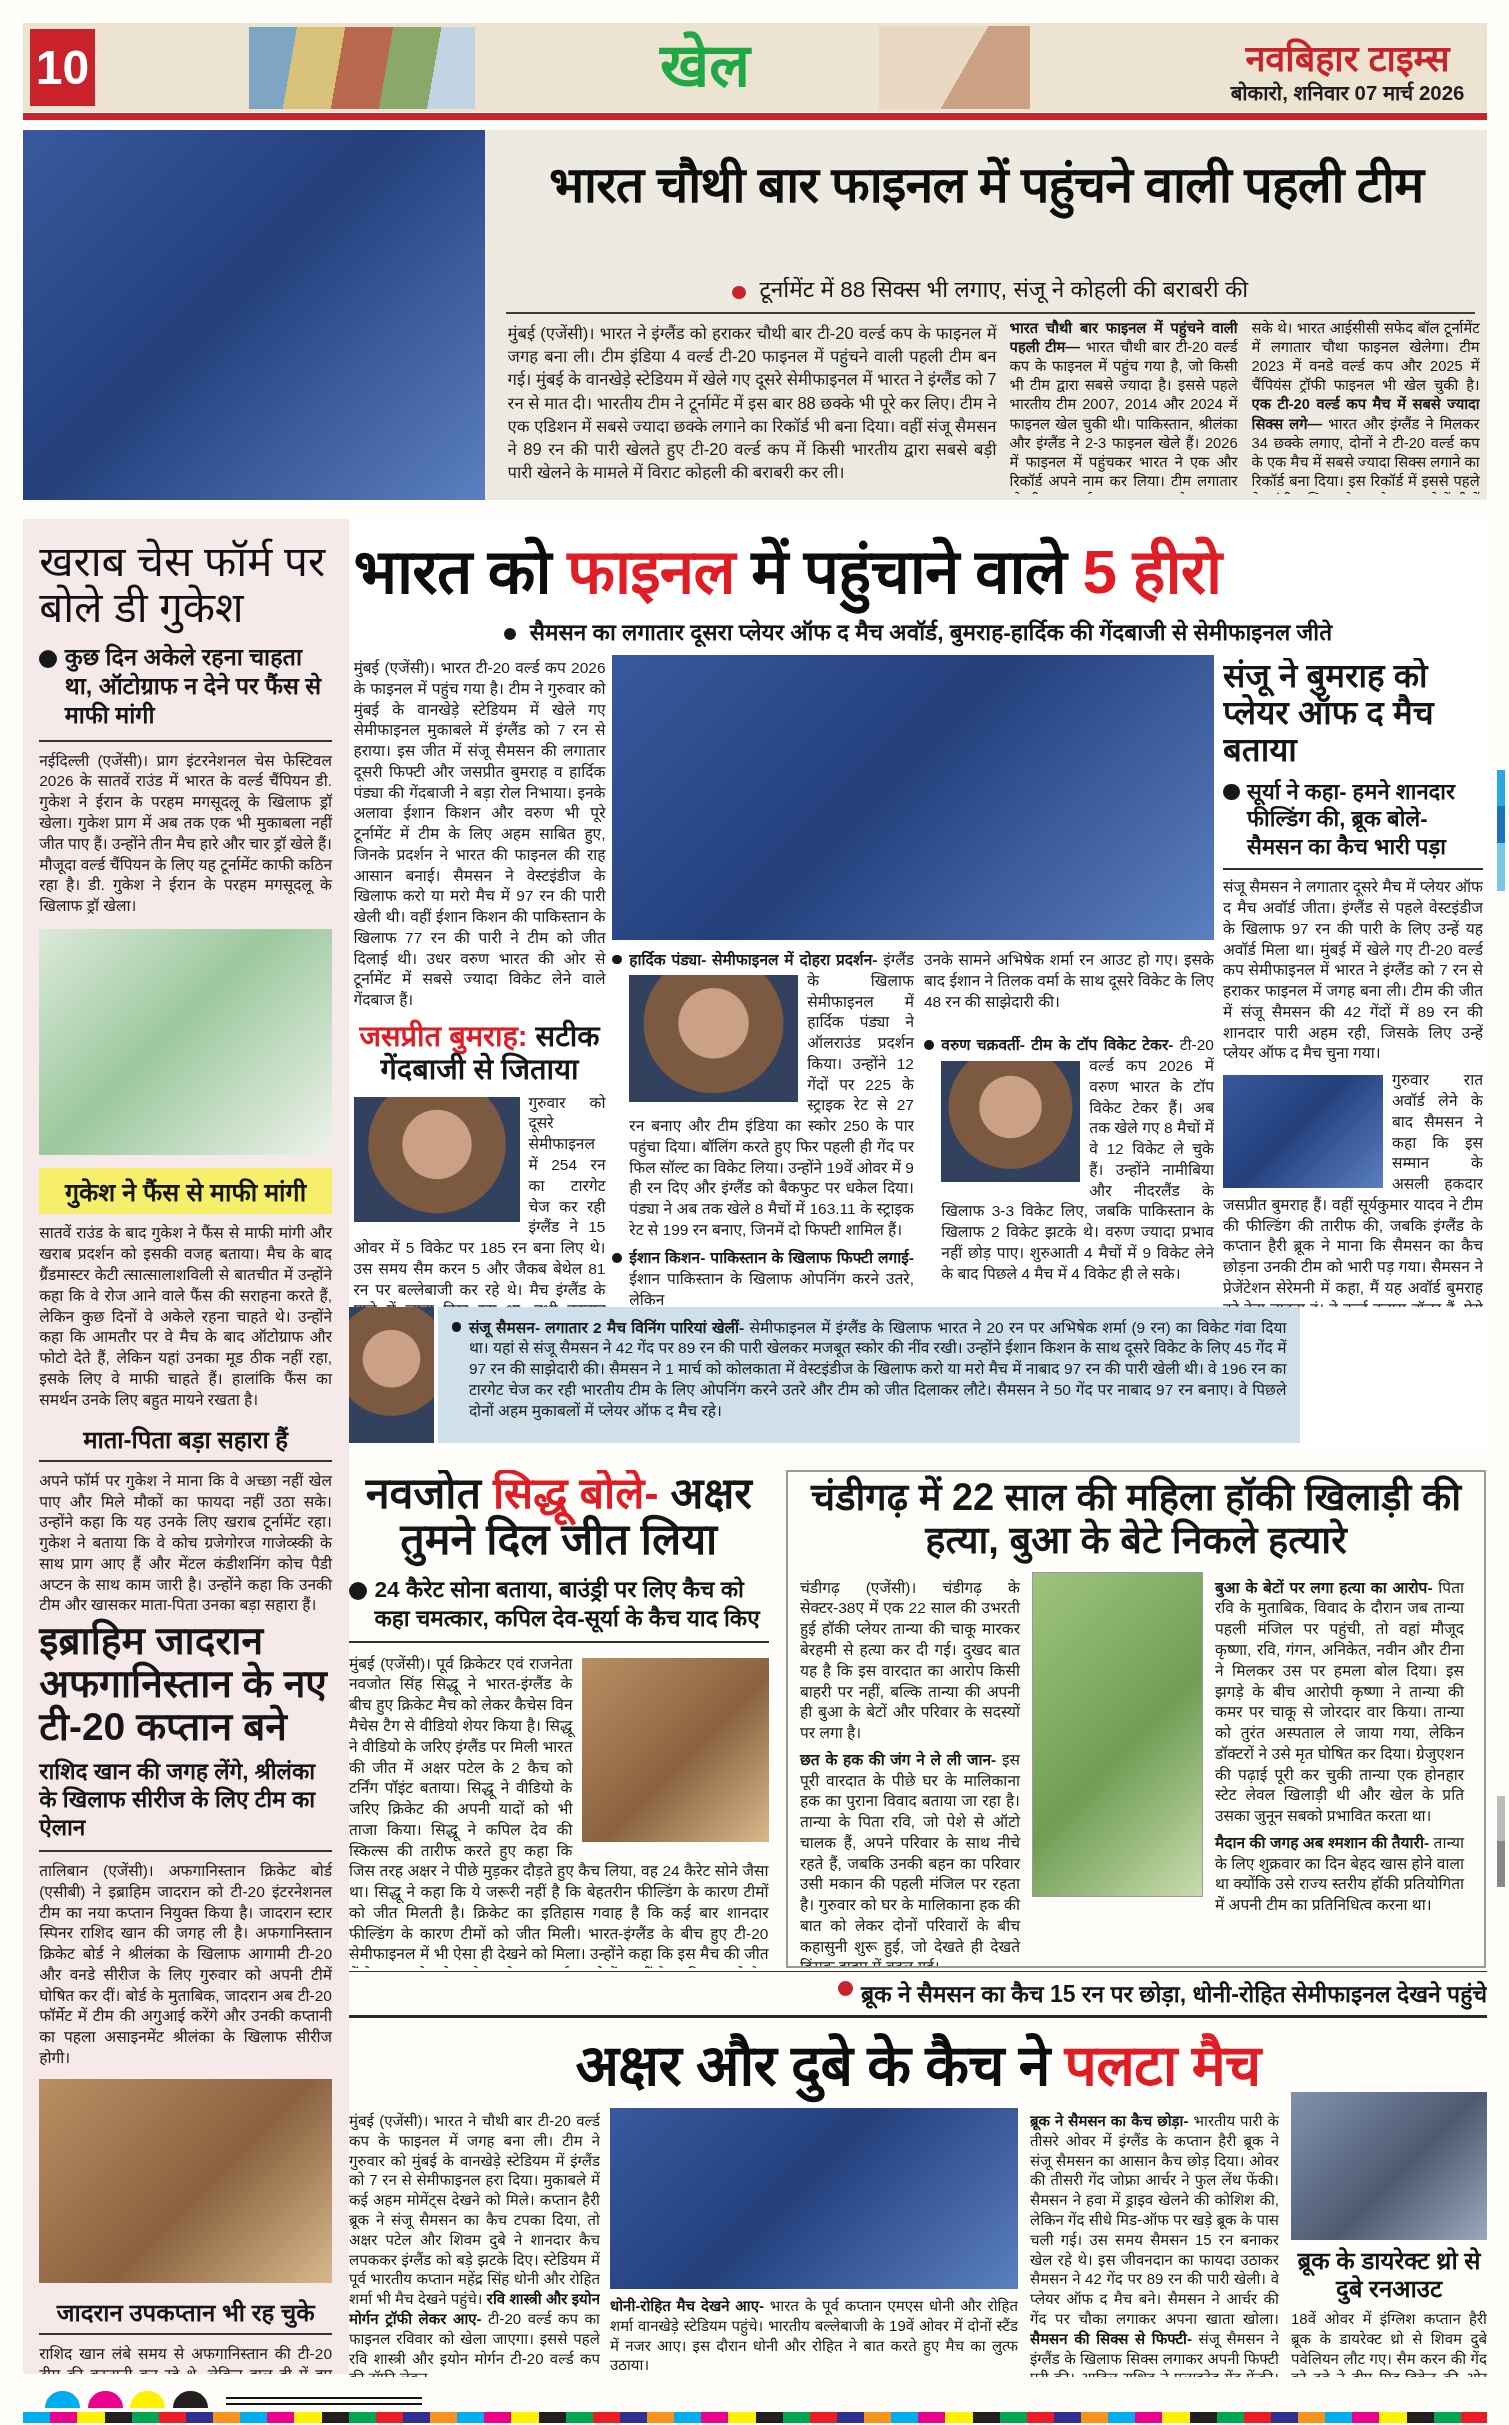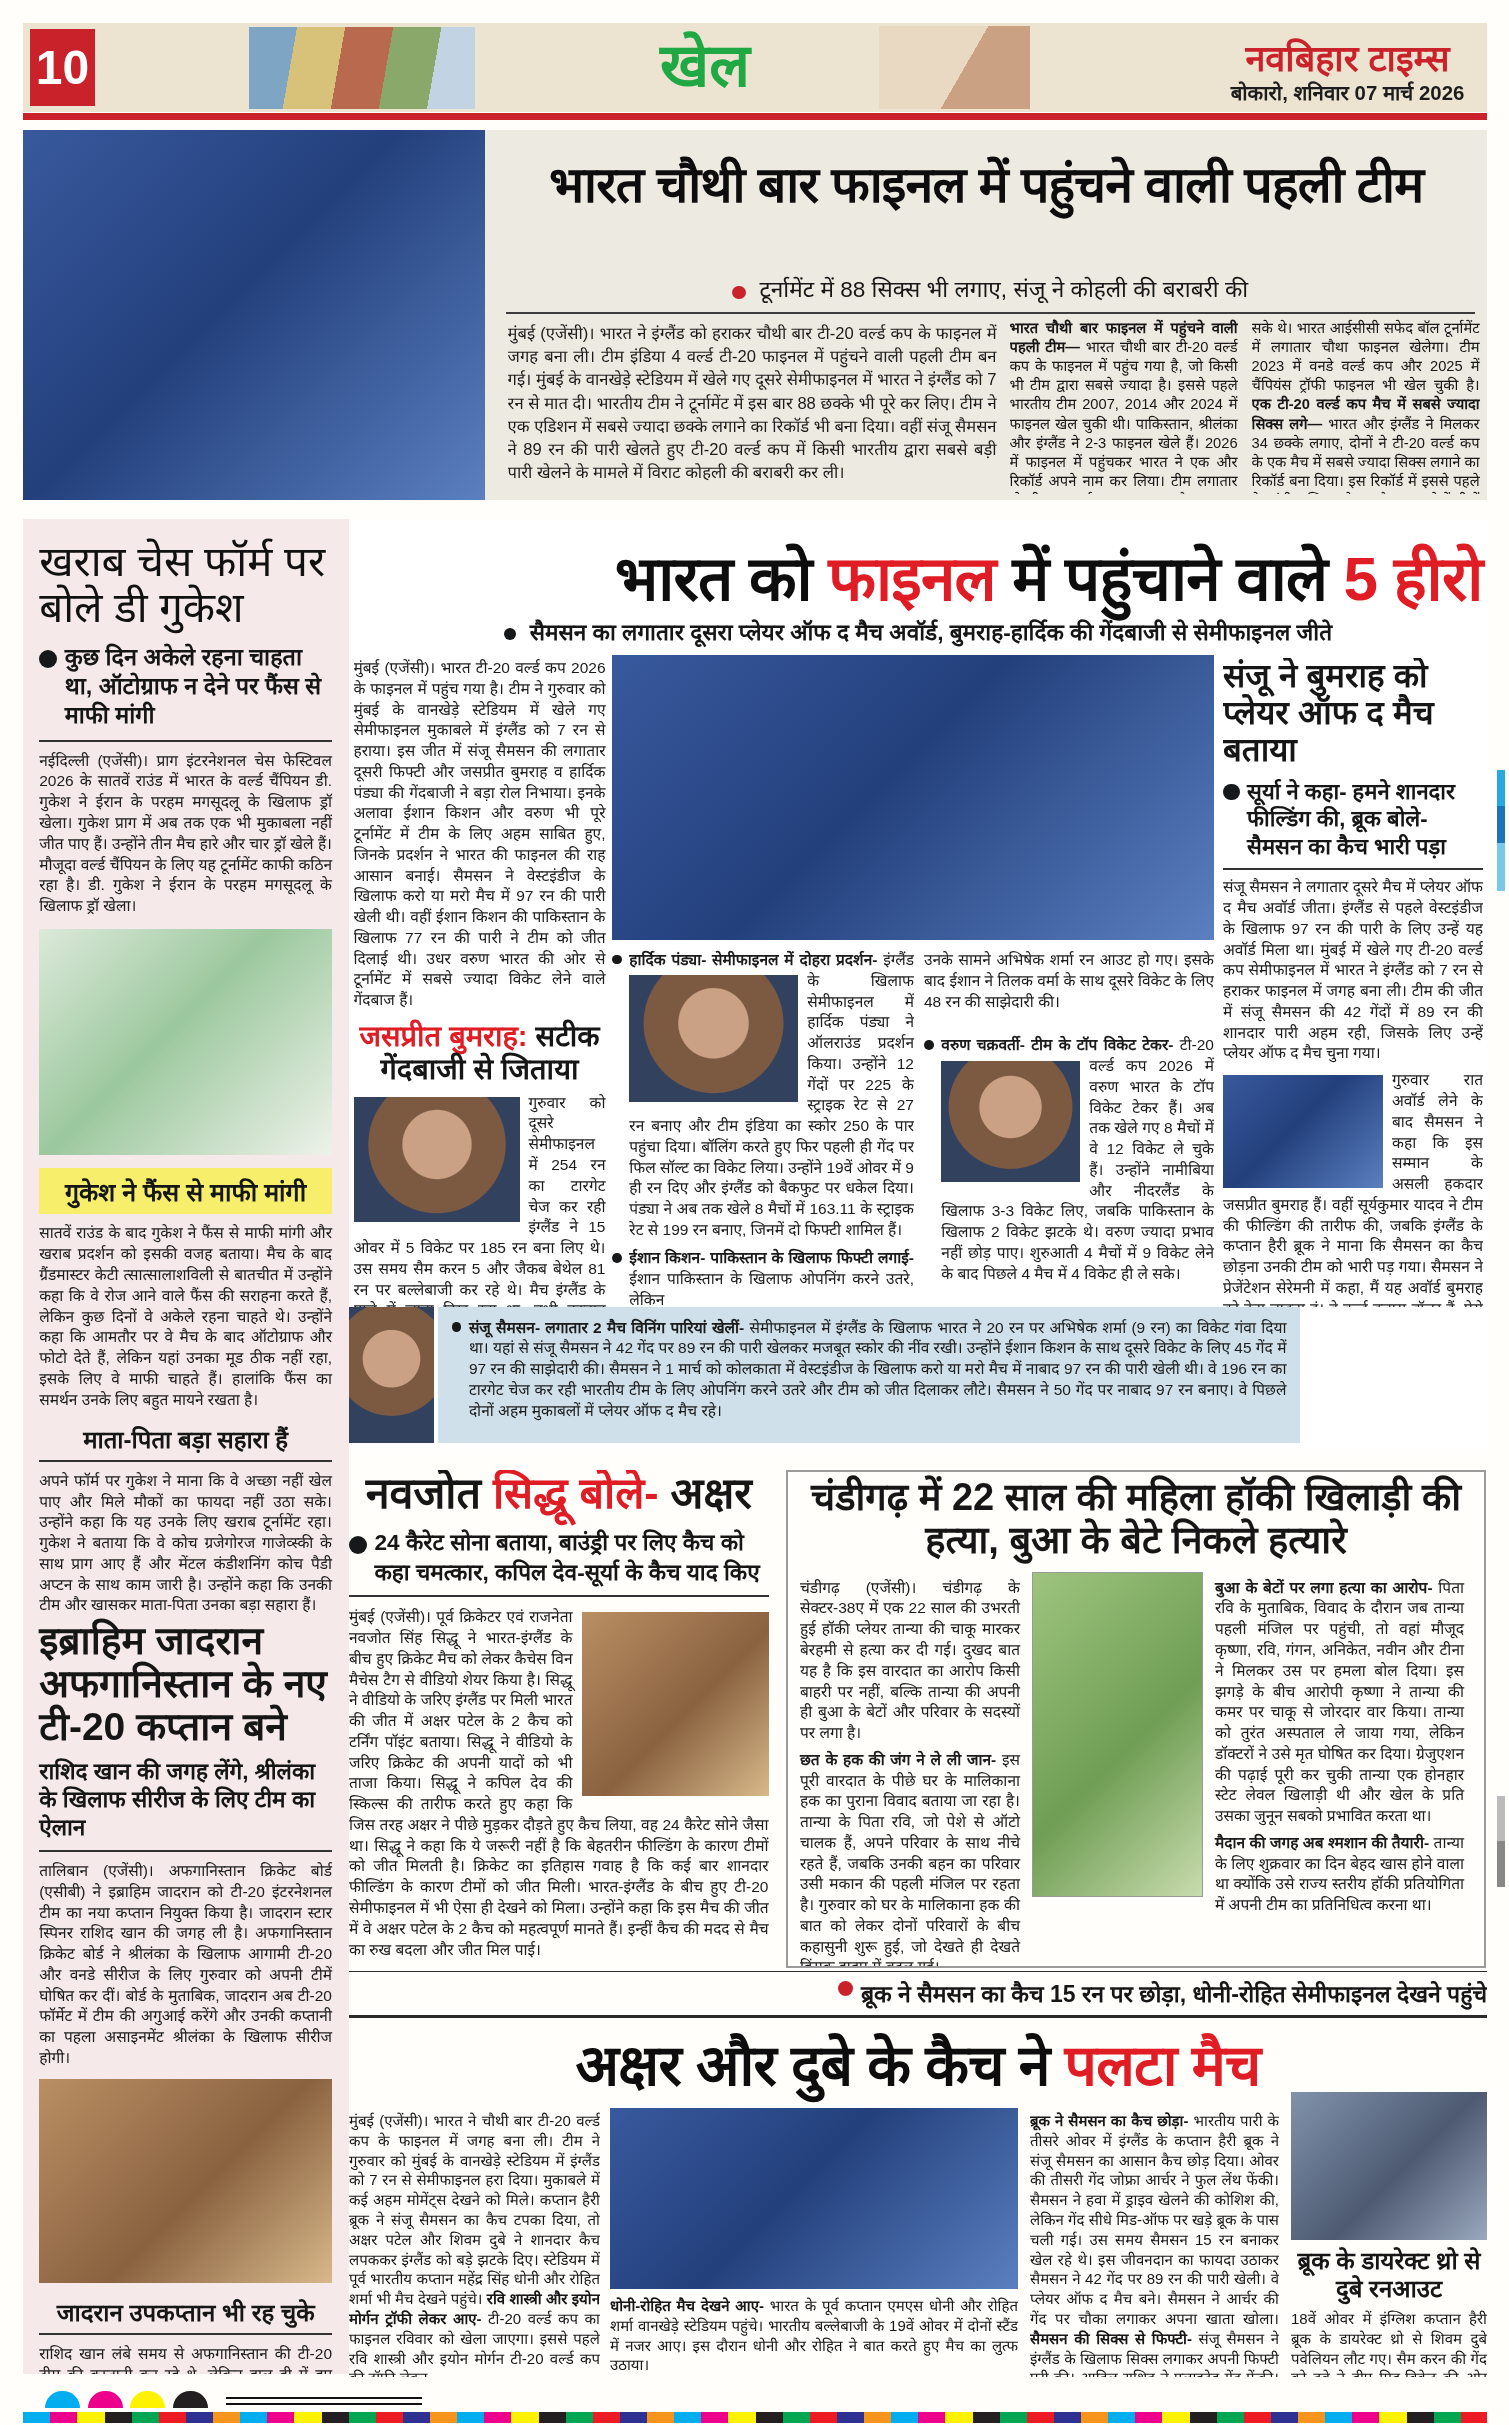--- a/index.html
+++ b/index.html
@@ -59,21 +59,21 @@
   .chess-photo{margin-top:12px;height:226px}
   .yellowhead{margin-top:13.6px;background:#f7ef6b;text-align:center;font-size:25px;font-weight:900;padding:6px 3px}
   .subhead2{margin-top:12px;text-align:center;font-size:24px;font-weight:900;
             border-bottom:2.3px solid #333;padding-bottom:4.5px}
   .side h3{margin-top:4px;font-size:39px;font-weight:900;line-height:1.1}
   .side .ssub{margin-top:9px;font-size:22.6px;font-weight:bold;line-height:1.25;border-bottom:2.3px solid #333;padding-bottom:7.5px}
   .jadran-photo{margin-top:10.6px;height:204px}
 
   
   .heroes{left:349px;top:521px;width:1138px;height:928px;background:#fff}
-  .hero-head{left:4.5px;top:13px;width:1129px;text-align:right;font-size:62px;font-weight:900;
+  .hero-head{left:4.5px;top:6px;width:1129px;text-align:left;font-size:62px;font-weight:900;
              letter-spacing:-0.8px;color:#0d0d0d}
   .hero-head .red{color:#e01c24}
   .hero-sub{left:30px;top:95px;width:1078px;text-align:center;font-size:22.6px;font-weight:bold}
   .hcol1{left:4.5px;top:137px;width:252px;height:649px;overflow:hidden}
   .bum-head{margin:9px 0 6px;text-align:center;font-size:29px;font-weight:900;line-height:1.15}
   .bum-head .red{color:#e01c24}
   .bum-photo{float:left;width:166px;height:125px;margin:4.5px 9px 3px 0}
   .heroes-photo{left:263px;top:134px;width:602px;height:285px}
   .hrt{left:874px;top:137px;width:260px;height:649px;overflow:hidden}
   .hrt h2{font-size:33px;font-weight:900;line-height:1.12}
@@ -265,20 +265,21 @@
           <b class="lead-in">संजू सैमसन- लगातार 2 मैच विनिंग पारियां खेलीं-</b>
           <span>सेमीफाइनल में इंग्लैंड के खिलाफ भारत ने 20 रन पर अभिषेक शर्मा (9 रन) का विकेट गंवा दिया था। यहां से संजू सैमसन ने 42 गेंद पर 89 रन की पारी खेलकर मजबूत स्कोर की नींव रखी। उन्होंने ईशान किशन के साथ दूसरे विकेट के लिए 45 गेंद में 97 रन की साझेदारी की। सैमसन ने 1 मार्च को कोलकाता में वेस्टइंडीज के खिलाफ करो या मरो मैच में नाबाद 97 रन की पारी खेली थी। वे 196 रन का टारगेट चेज कर रही भारतीय टीम के लिए ओपनिंग करने उतरे और टीम को जीत दिलाकर लौटे। सैमसन ने 50 गेंद पर नाबाद 97 रन बनाए। वे पिछले दोनों अहम मुकाबलों में प्लेयर ऑफ द मैच रहे।</span>
         </div>
       </div>
     </div>
   </div>
 
   <div class="abs sidhu">
     <h2>
       <span>नवजोत </span><span class="red">सिद्धू बोले-</span><span> अक्षर</span><br>
+      <span>तुमने दिल जीत लिया</span>
     </h2>
     <div class="sbullet">
       <span class="dot"></span>
       <span>24 कैरेट सोना बताया, बाउंड्री पर लिए कैच को कहा चमत्कार, कपिल देव-सूर्या के कैच याद किए</span>
     </div>
     <div class="p" style="margin-top:10.6px">
       <span class="sidhu-photo photo-warm" style="display:block"></span>
       <span>मुंबई (एजेंसी)। पूर्व क्रिकेटर एवं राजनेता नवजोत सिंह सिद्धू ने भारत-इंग्लैंड के बीच हुए क्रिकेट मैच को लेकर कैचेस विन मैचेस टैग से वीडियो शेयर किया है। सिद्धू ने वीडियो के जरिए इंग्लैंड पर मिली भारत की जीत में अक्षर पटेल के 2 कैच को टर्निंग पॉइंट बताया। सिद्धू ने वीडियो के जरिए क्रिकेट की अपनी यादों को भी ताजा किया। सिद्धू ने कपिल देव की स्किल्स की तारीफ करते हुए कहा कि जिस तरह अक्षर ने पीछे मुड़कर दौड़ते हुए कैच लिया, वह 24 कैरेट सोने जैसा था। सिद्धू ने कहा कि ये जरूरी नहीं है कि बेहतरीन फील्डिंग के कारण टीमों को जीत मिलती है। क्रिकेट का इतिहास गवाह है कि कई बार शानदार फील्डिंग के कारण टीमों को जीत मिली। भारत-इंग्लैंड के बीच हुए टी-20 सेमीफाइनल में भी ऐसा ही देखने को मिला। उन्होंने कहा कि इस मैच की जीत में वे अक्षर पटेल के 2 कैच को महत्वपूर्ण मानते हैं। इन्हीं कैच की मदद से मैच का रुख बदला और जीत मिल पाई।</span>
     </div>
   </div>

